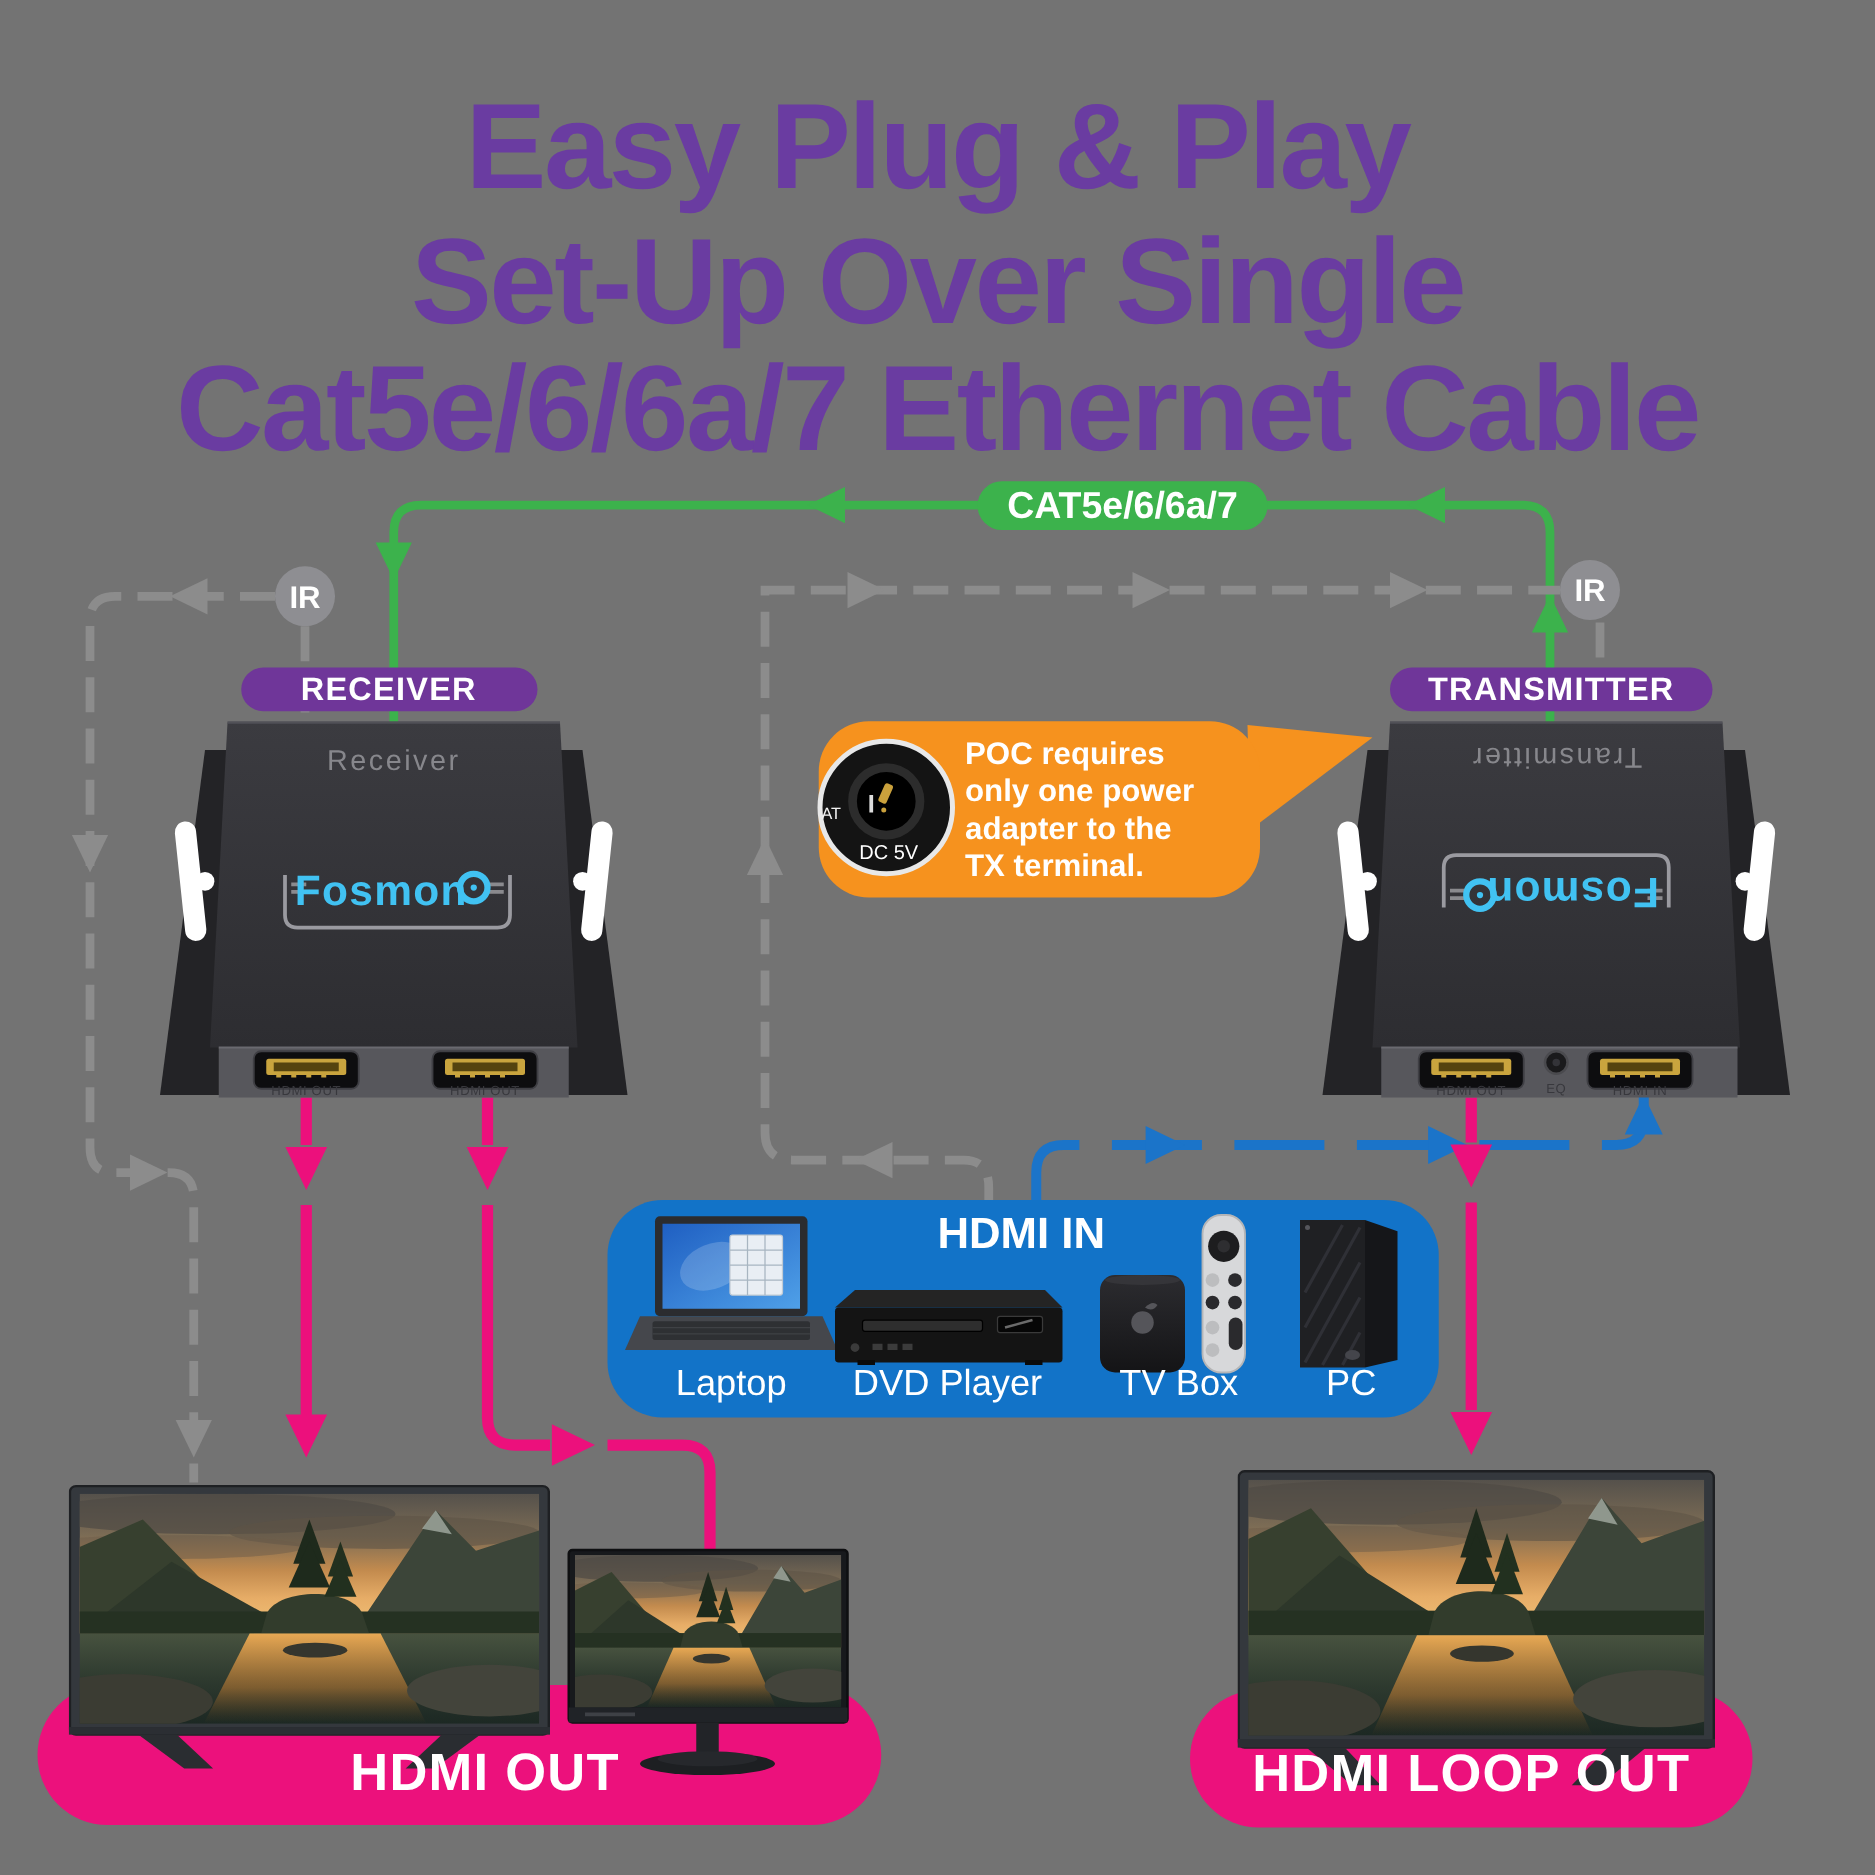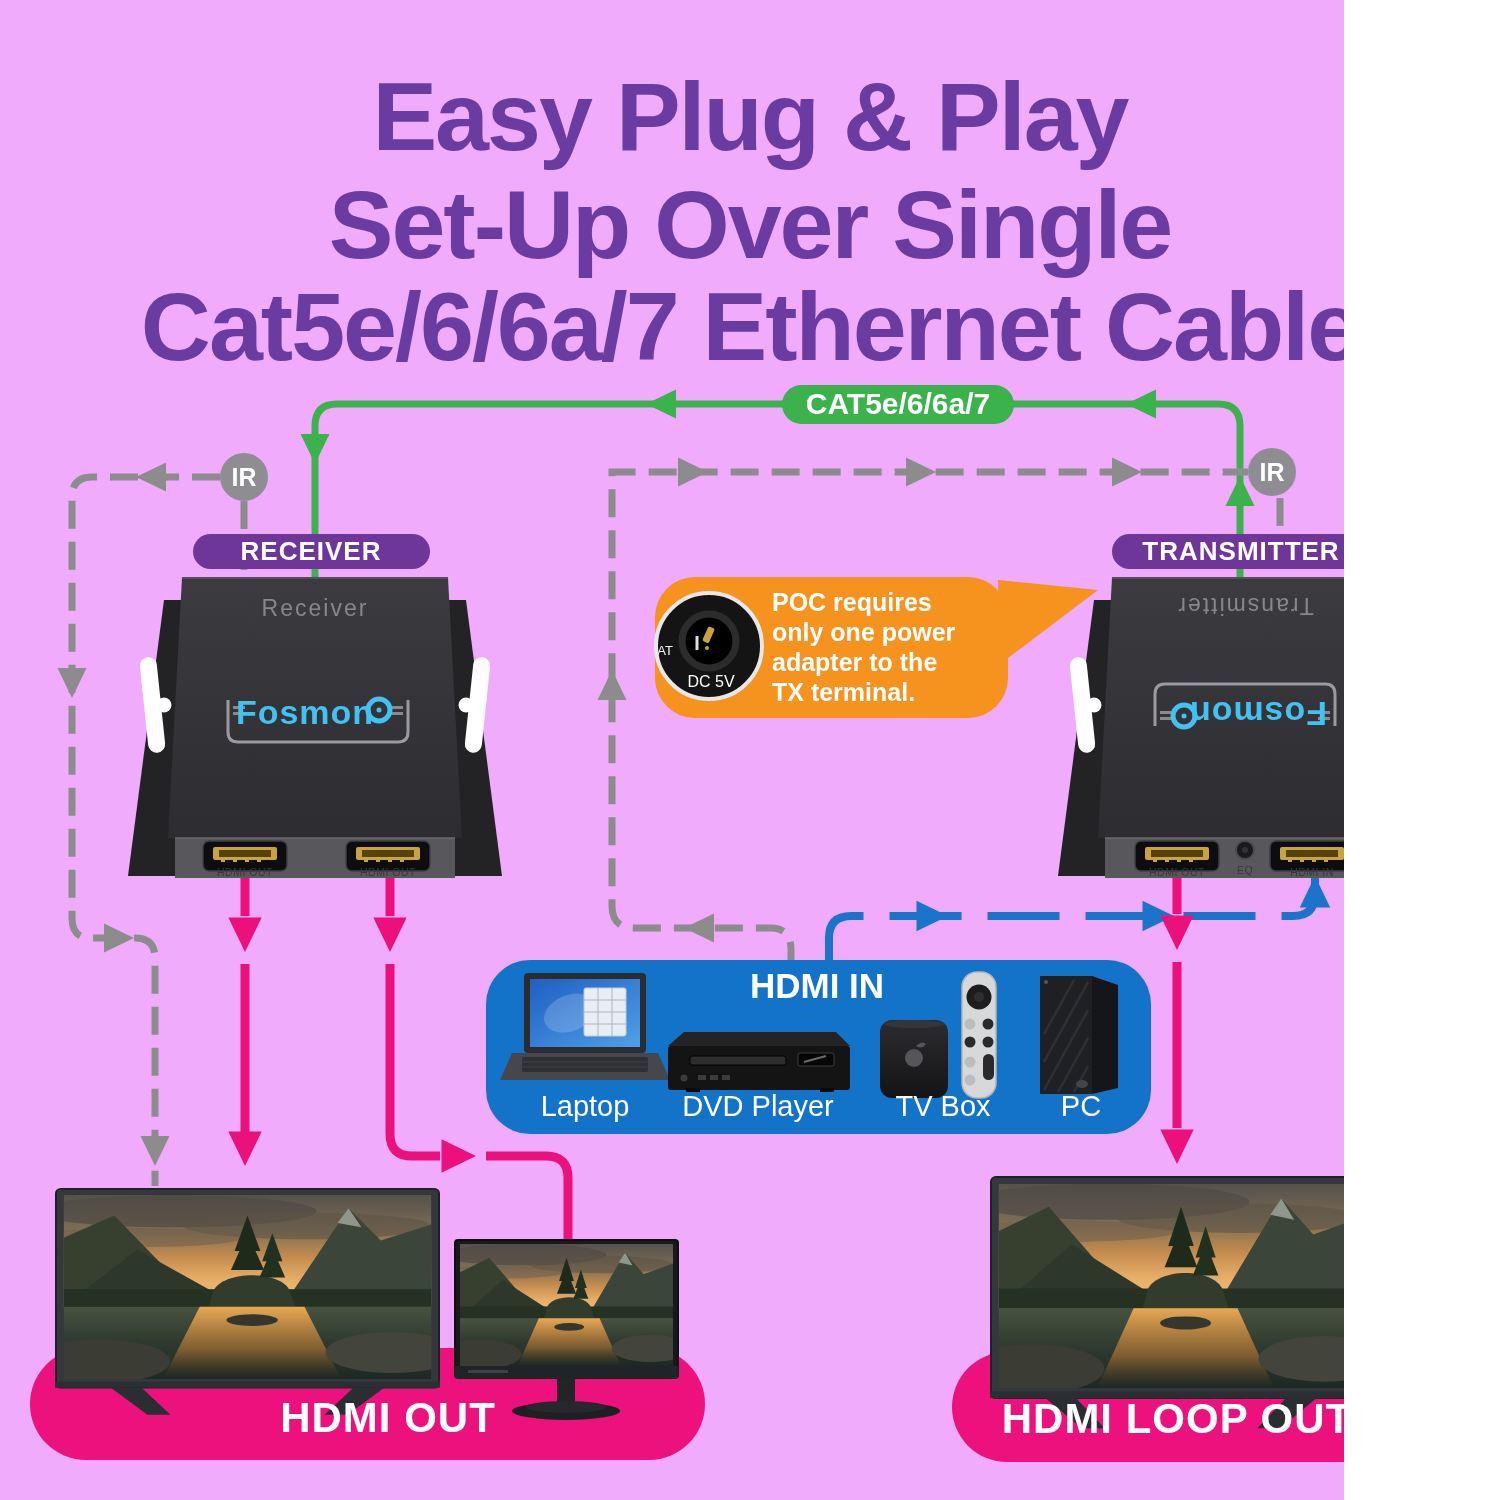--- a/index.html
+++ b/index.html
@@ -1,16 +1,16 @@
 <!DOCTYPE html>
 <html><head>
 <meta charset="utf-8">
 <style>
   html,body{margin:0;padding:0;background:#fff;}
-  .stage{position:relative;width:1344px;height:1500px;background:#f0abfc;overflow:hidden;}
+  .stage{position:relative;width:1500px;height:1500px;background:#737373;overflow:hidden;}
   svg{display:block;}
   text{font-family:"Liberation Sans","DejaVu Sans",sans-serif;}
   .title-line{font-weight:bold;font-size:97px;fill:#6A3CA1;letter-spacing:-2px;text-anchor:middle;}
   .pill-text{font-weight:bold;font-size:26px;fill:#ffffff;letter-spacing:1px;text-anchor:middle;}
   .cat-text{font-weight:bold;font-size:30px;fill:#ffffff;text-anchor:middle;}
   .ir-text{font-weight:bold;font-size:25px;fill:#ffffff;text-anchor:middle;}
   .dev-top-text{font-size:23px;fill:#87878c;letter-spacing:2px;text-anchor:middle;}
   .brand-text{font-weight:bold;font-size:34px;fill:#41C2F2;letter-spacing:1px;text-anchor:middle;}
   .port-label{font-size:10.5px;fill:#38383d;text-anchor:middle;letter-spacing:.5px;}
   .callout-text{font-weight:bold;font-size:25px;fill:#ffffff;}

